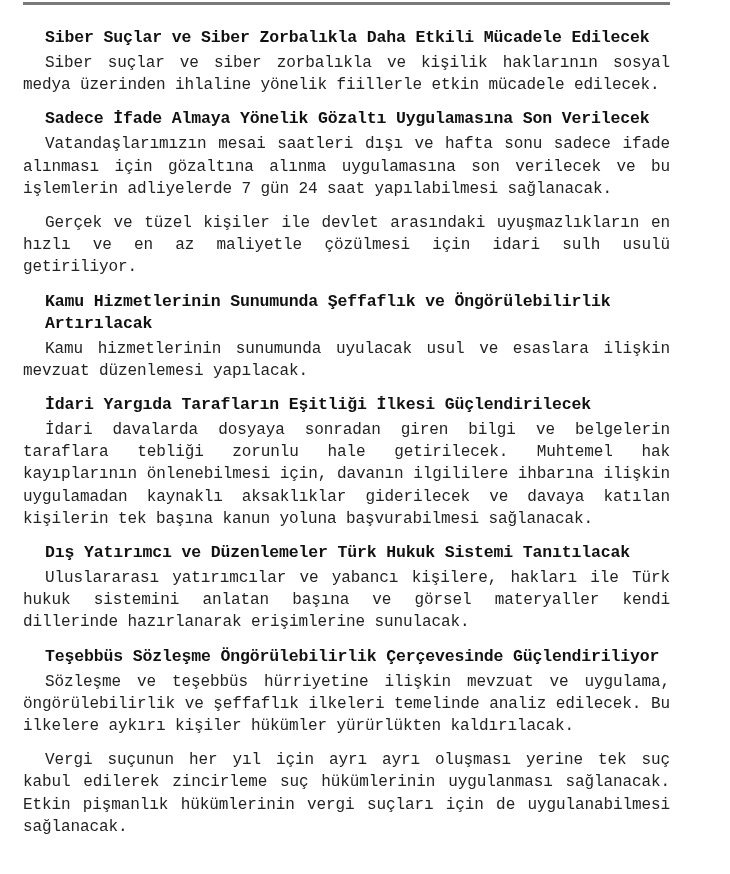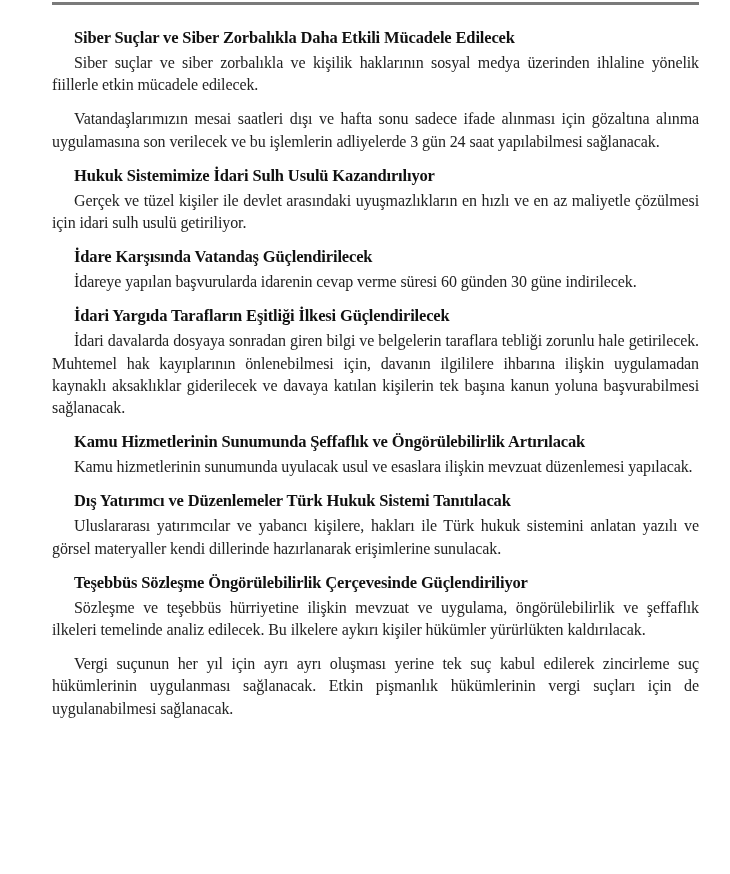--- a/index.html
+++ b/index.html
@@ -10,23 +10,24 @@
   body {
     width: 730px;
     height: 874px;
     position: relative;
     overflow: hidden;
     font-family: "Liberation Serif", "DejaVu Serif", serif;
     color: #1a1a1a;
   }
   .page {
     position: absolute;
-    left: 52px;
+    left: 23px;
     top: 0;
     width: 647px;
+    font-family: Liberation Mono, monospace;
   }
   .top-rule {
     height: 3px;
     background: #7a7a7a;
     margin-top: 2px;
     width: 647px;
   }
   .sections {
     margin-top: 22px;
   }
@@ -59,46 +60,42 @@
   <div class="top-rule"></div>
 
   <div class="sections">
 
     <div class="section">
       <h3 class="section-title">Siber Suçlar ve Siber Zorbalıkla Daha Etkili Mücadele Edilecek</h3>
       <p class="section-body">Siber suçlar ve siber zorbalıkla ve kişilik haklarının sosyal medya üzerinden ihlaline yönelik fiillerle etkin mücadele edilecek.</p>
     </div>
 
     <div class="section">
-      <p class="section-body">Vatandaşlarımızın mesai saatleri dışı ve hafta sonu sadece ifade alınması için gözaltına alınma uygulamasına son verilecek ve bu işlemlerin adliyelerde 3 gün 24 saat yapılabilmesi sağlanacak.</p>
+      <h3 class="section-title">Sadece İfade Almaya Yönelik Gözaltı Uygulamasına Son Verilecek</h3>
+      <p class="section-body">Vatandaşlarımızın mesai saatleri dışı ve hafta sonu sadece ifade alınması için gözaltına alınma uygulamasına son verilecek ve bu işlemlerin adliyelerde 7 gün 24 saat yapılabilmesi sağlanacak.</p>
     </div>
 
     <div class="section">
-      <h3 class="section-title">Hukuk Sistemimize İdari Sulh Usulü Kazandırılıyor</h3>
       <p class="section-body">Gerçek ve tüzel kişiler ile devlet arasındaki uyuşmazlıkların en hızlı ve en az maliyetle çözülmesi için idari sulh usulü getiriliyor.</p>
     </div>
 
+
     <div class="section">
-      <h3 class="section-title">İdare Karşısında Vatandaş Güçlendirilecek</h3>
-      <p class="section-body">İdareye yapılan başvurularda idarenin cevap verme süresi 60 günden 30 güne indirilecek.</p>
+      <h3 class="section-title">Kamu Hizmetlerinin Sunumunda Şeffaflık ve Öngörülebilirlik Artırılacak</h3>
+      <p class="section-body">Kamu hizmetlerinin sunumunda uyulacak usul ve esaslara ilişkin mevzuat düzenlemesi yapılacak.</p>
     </div>
 
     <div class="section">
       <h3 class="section-title">İdari Yargıda Tarafların Eşitliği İlkesi Güçlendirilecek</h3>
       <p class="section-body">İdari davalarda dosyaya sonradan giren bilgi ve belgelerin taraflara tebliği zorunlu hale getirilecek. Muhtemel hak kayıplarının önlenebilmesi için, davanın ilgililere ihbarına ilişkin uygulamadan kaynaklı aksaklıklar giderilecek ve davaya katılan kişilerin tek başına kanun yoluna başvurabilmesi sağlanacak.</p>
     </div>
 
     <div class="section">
-      <h3 class="section-title">Kamu Hizmetlerinin Sunumunda Şeffaflık ve Öngörülebilirlik Artırılacak</h3>
-      <p class="section-body">Kamu hizmetlerinin sunumunda uyulacak usul ve esaslara ilişkin mevzuat düzenlemesi yapılacak.</p>
-    </div>
-
-    <div class="section">
       <h3 class="section-title">Dış Yatırımcı ve Düzenlemeler Türk Hukuk Sistemi Tanıtılacak</h3>
-      <p class="section-body">Uluslararası yatırımcılar ve yabancı kişilere, hakları ile Türk hukuk sistemini anlatan yazılı ve görsel materyaller kendi dillerinde hazırlanarak erişimlerine sunulacak.</p>
+      <p class="section-body">Uluslararası yatırımcılar ve yabancı kişilere, hakları ile Türk hukuk sistemini anlatan başına ve görsel materyaller kendi dillerinde hazırlanarak erişimlerine sunulacak.</p>
     </div>
 
     <div class="section">
       <h3 class="section-title">Teşebbüs Sözleşme Öngörülebilirlik Çerçevesinde Güçlendiriliyor</h3>
       <p class="section-body">Sözleşme ve teşebbüs hürriyetine ilişkin mevzuat ve uygulama, öngörülebilirlik ve şeffaflık ilkeleri temelinde analiz edilecek. Bu ilkelere aykırı kişiler hükümler yürürlükten kaldırılacak.</p>
     </div>
 
     <div class="section">
       <p class="section-body">Vergi suçunun her yıl için ayrı ayrı oluşması yerine tek suç kabul edilerek zincirleme suç hükümlerinin uygulanması sağlanacak. Etkin pişmanlık hükümlerinin vergi suçları için de uygulanabilmesi sağlanacak.</p>
     </div>

